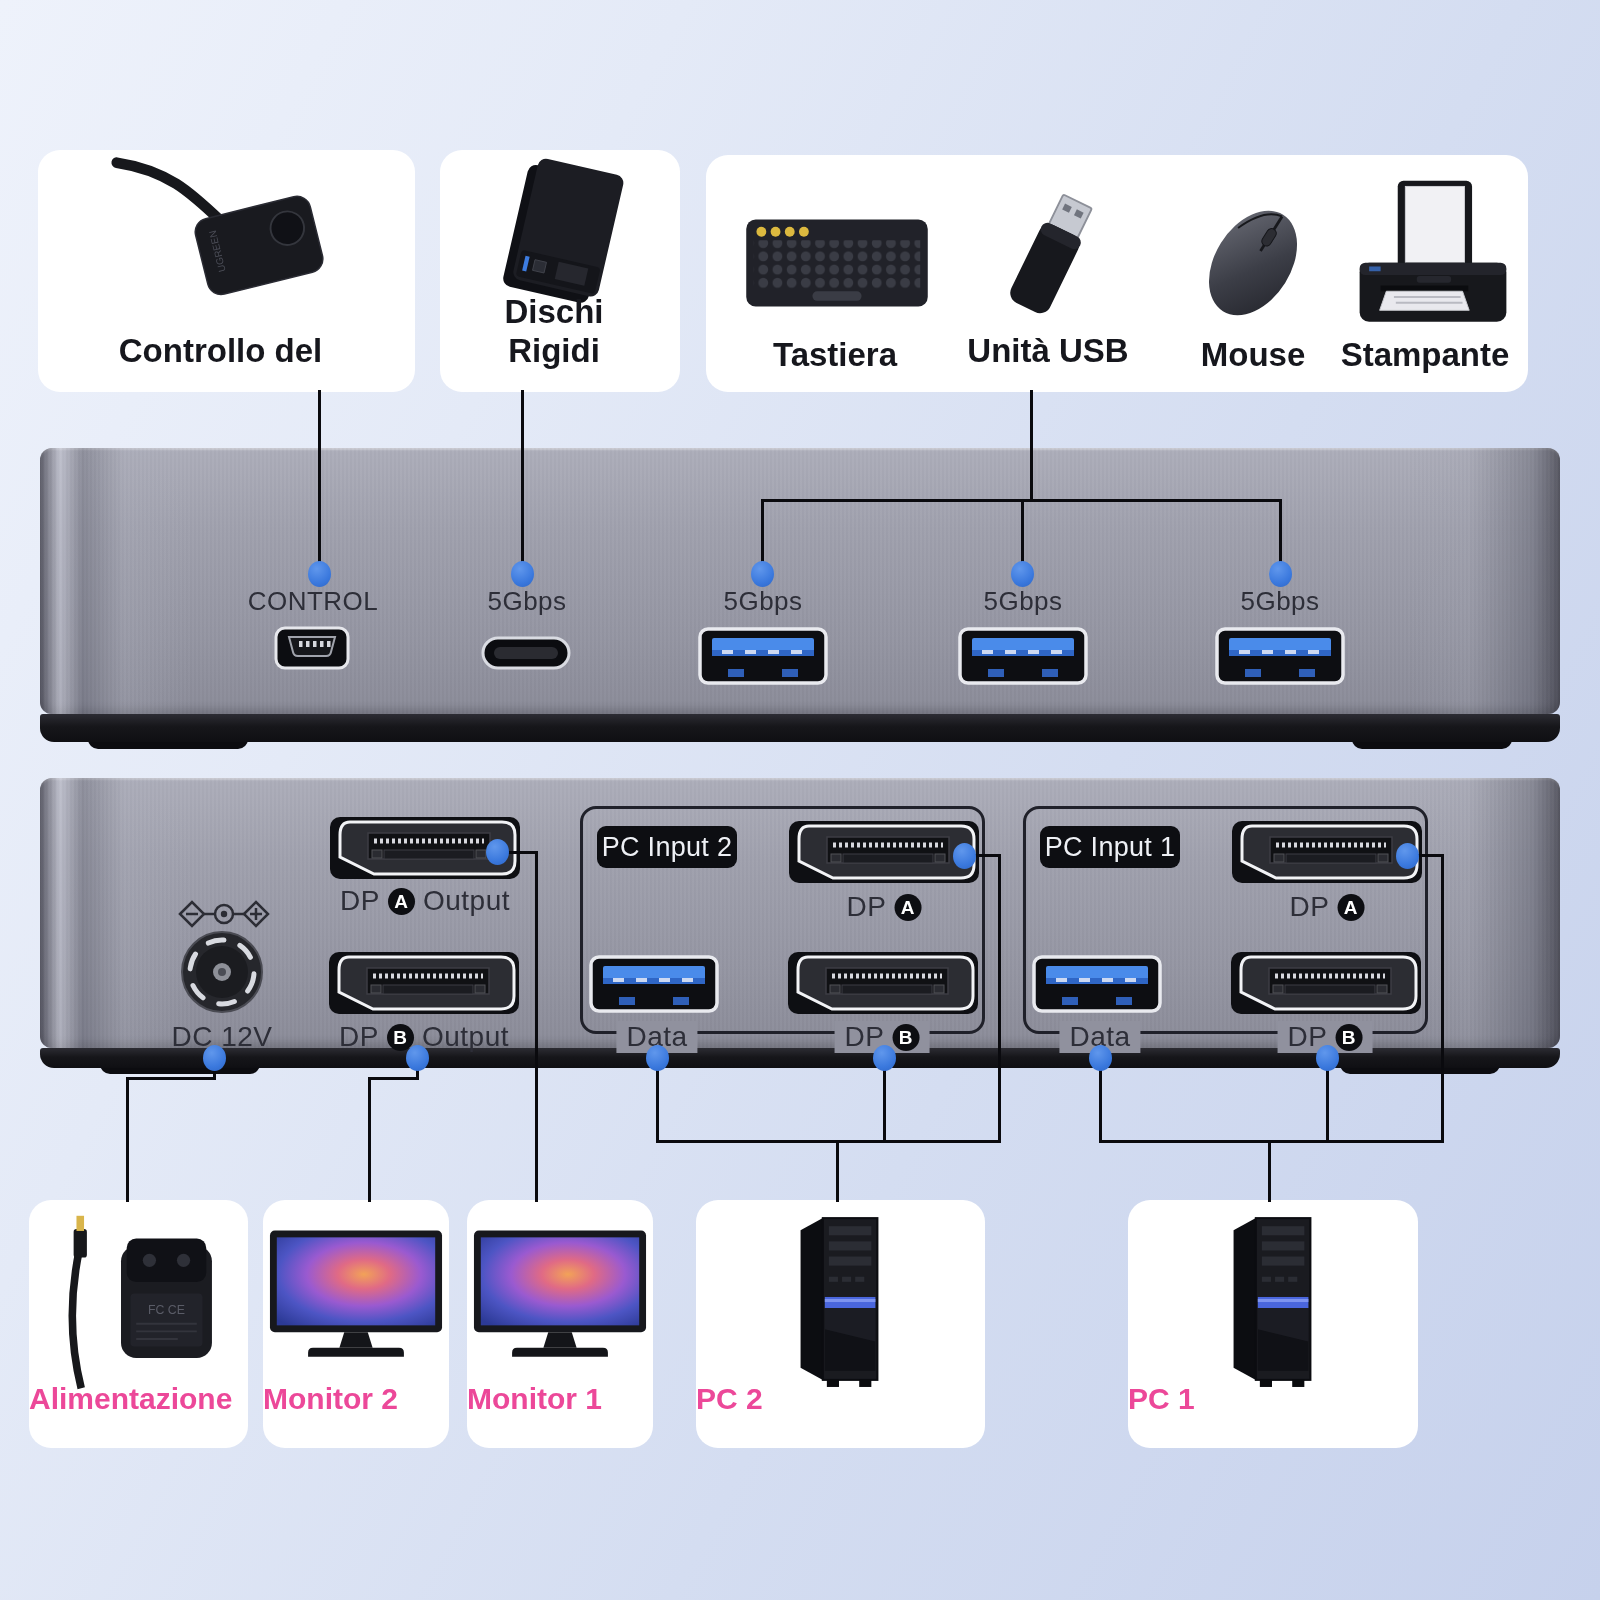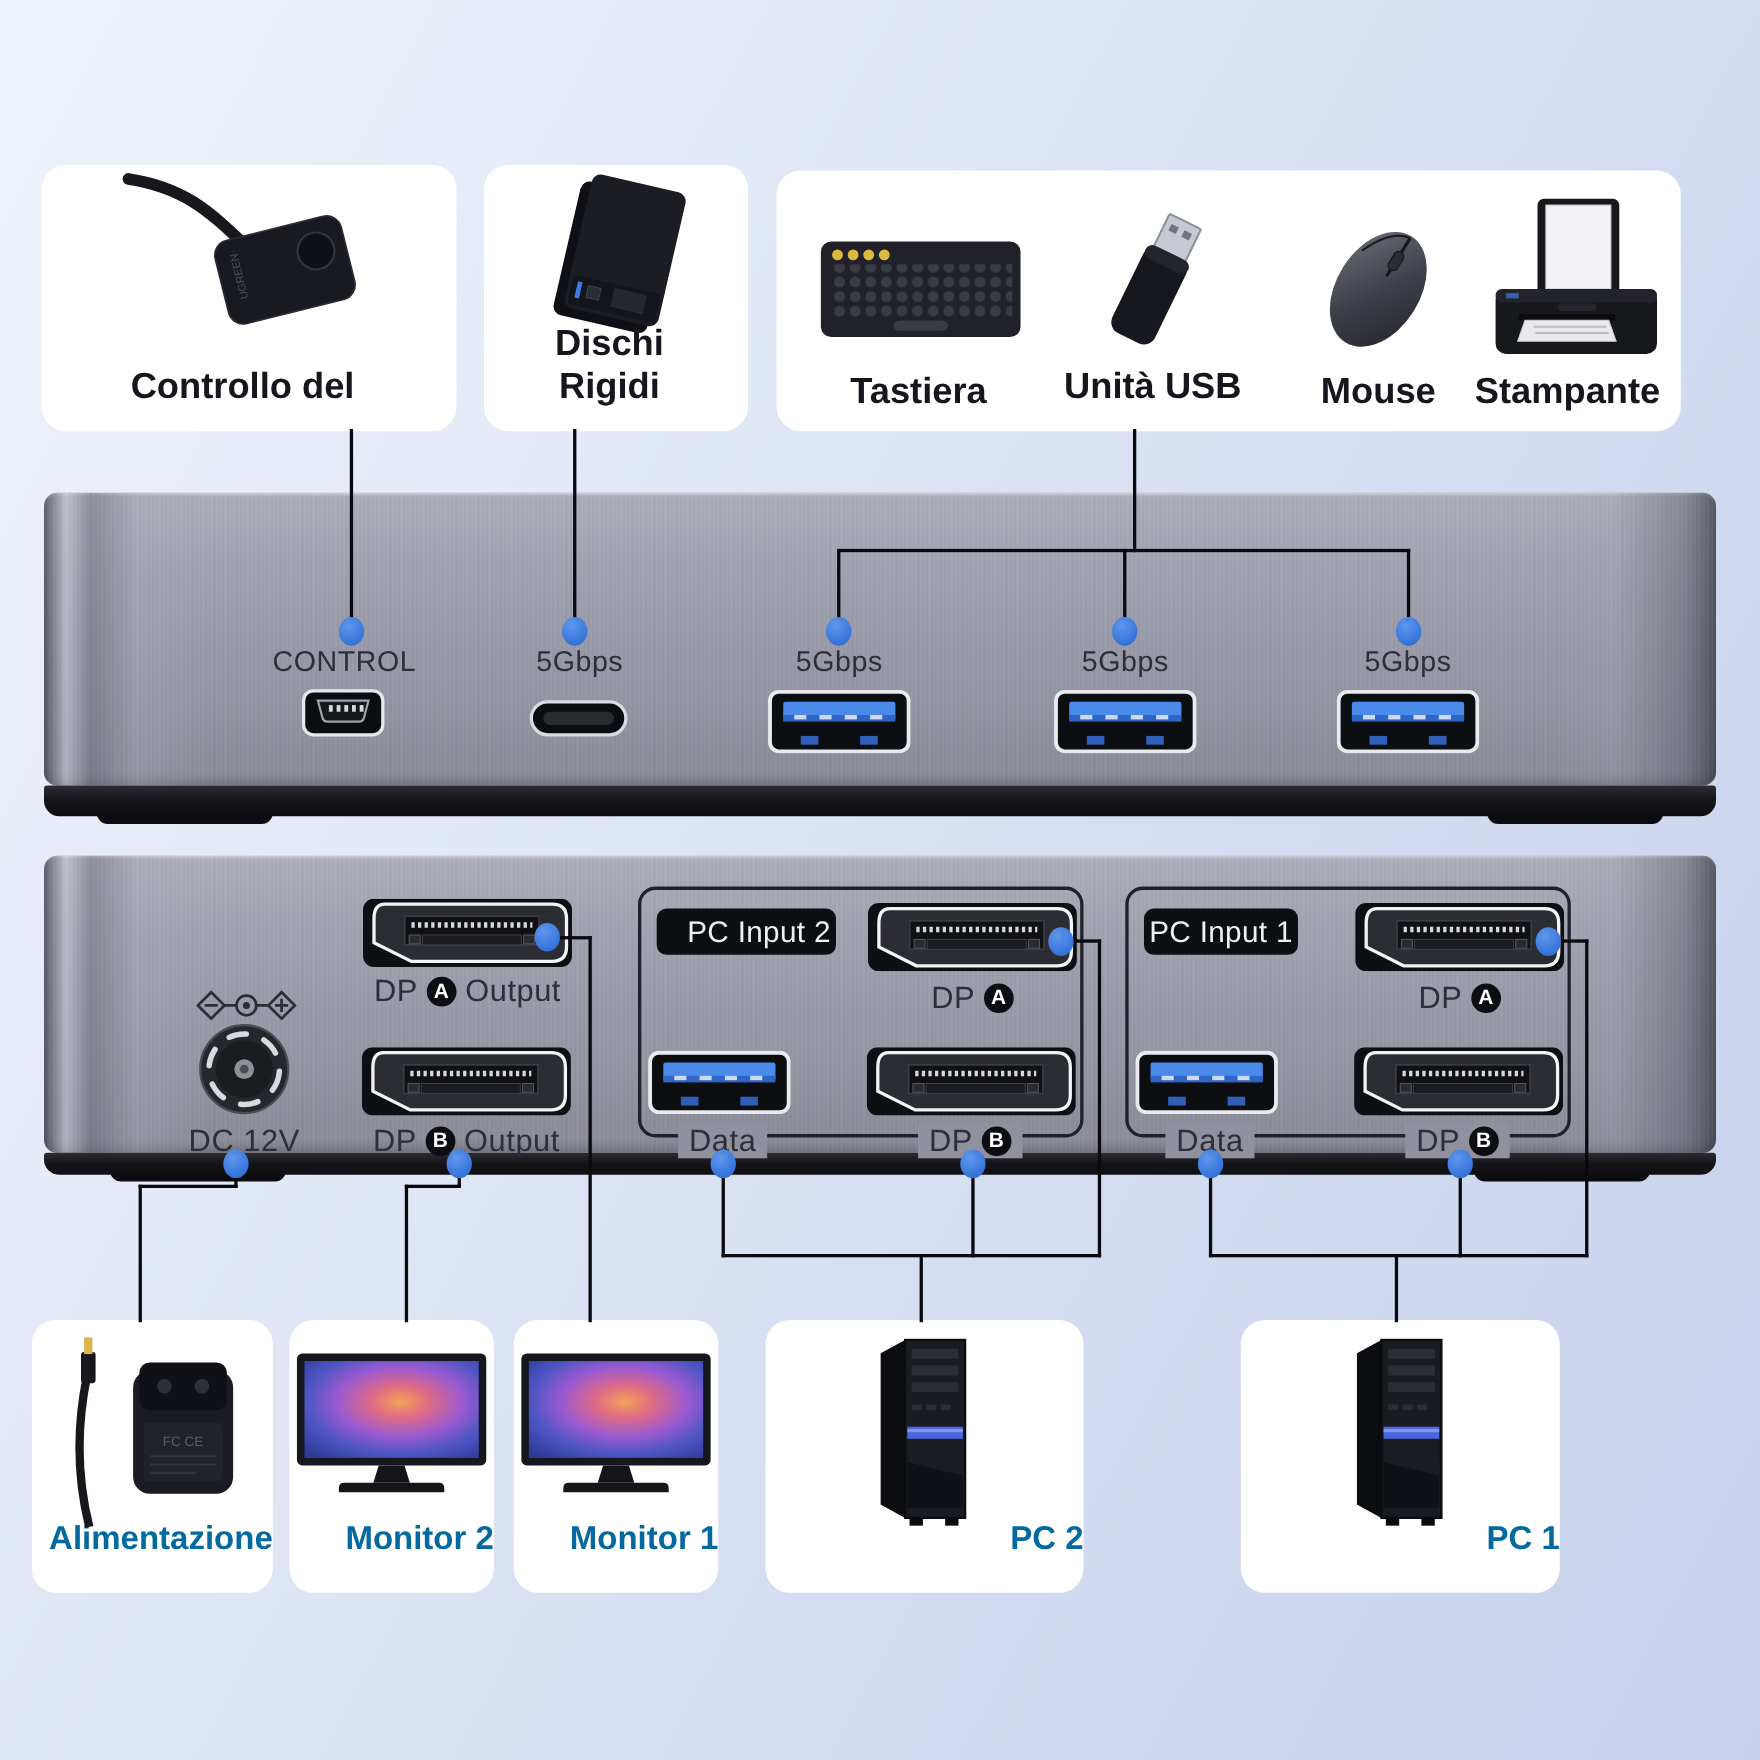--- a/index.html
+++ b/index.html
@@ -11,22 +11,22 @@
   .wbox{position:absolute;background:#ffffff;border-radius:22px;z-index:6;}
   .boxlabel{
     position:absolute;left:0;right:12px;text-align:center;
     font-size:33px;font-weight:bold;color:#16171d;line-height:1.16;z-index:7;
   }
   .itemlabel{
     position:absolute;transform:translateX(-50%);white-space:nowrap;
     font-size:33px;font-weight:bold;color:#16171d;z-index:7;
   }
   .blabel2{
-    position:absolute;left:0;right:0;bottom:32px;text-align:right;white-space:nowrap;
-    font-size:30px;font-weight:bold;color:#0369a1;
+    position:absolute;left:0;right:0;bottom:32px;text-align:left;white-space:nowrap;
+    font-size:30px;font-weight:bold;color:#ec4899;
   }
   .device{
     position:absolute;left:40px;width:1520px;border-radius:12px;z-index:2;
     background:linear-gradient(180deg,#adaeba 0%,#a0a1ae 30%,#9495a2 72%,#8a8b98 100%);
     box-shadow:inset 0 3px 2px -1px rgba(255,255,255,.4), inset 0 -5px 8px rgba(0,0,0,.18);
   }
   .device::before{
     content:"";position:absolute;inset:0;border-radius:inherit;
     background:linear-gradient(90deg,
       rgba(38,38,50,.55) 0%, rgba(210,212,224,.5) 1.3%, rgba(92,94,108,.38) 2.8%,
@@ -364,21 +364,21 @@
   <svg class="port" style="left:329px;top:952px;width:190px;height:62px;">
       <use href="#dp"></use>
     </svg>
   <div class="plabel big" style="left:424px;top:1021px;">
     <span>DP</span>
       <span class="pbadge">B</span>
       <span>Output</span>
   </div>
 
   <div class="pgroup" style="left:580px;top:806px;width:405px;height:228px;"></div>
-  <div class="chip" style="left:597px;top:826px;width:140px;height:42px;padding-left:23px;">
+  <div class="chip" style="left:597px;top:826px;width:140px;height:42px;">
       <span>PC Input 2</span>
     </div>
   <svg class="port" style="left:789px;top:821px;width:190px;height:62px;">
       <use href="#dp"></use>
     </svg>
   <div class="plabel big" style="left:884px;top:891px;">
     <span>DP</span>
       <span class="pbadge">A</span>
   </div>
   <svg class="port" style="left:589px;top:955px;width:130px;height:58px;">

